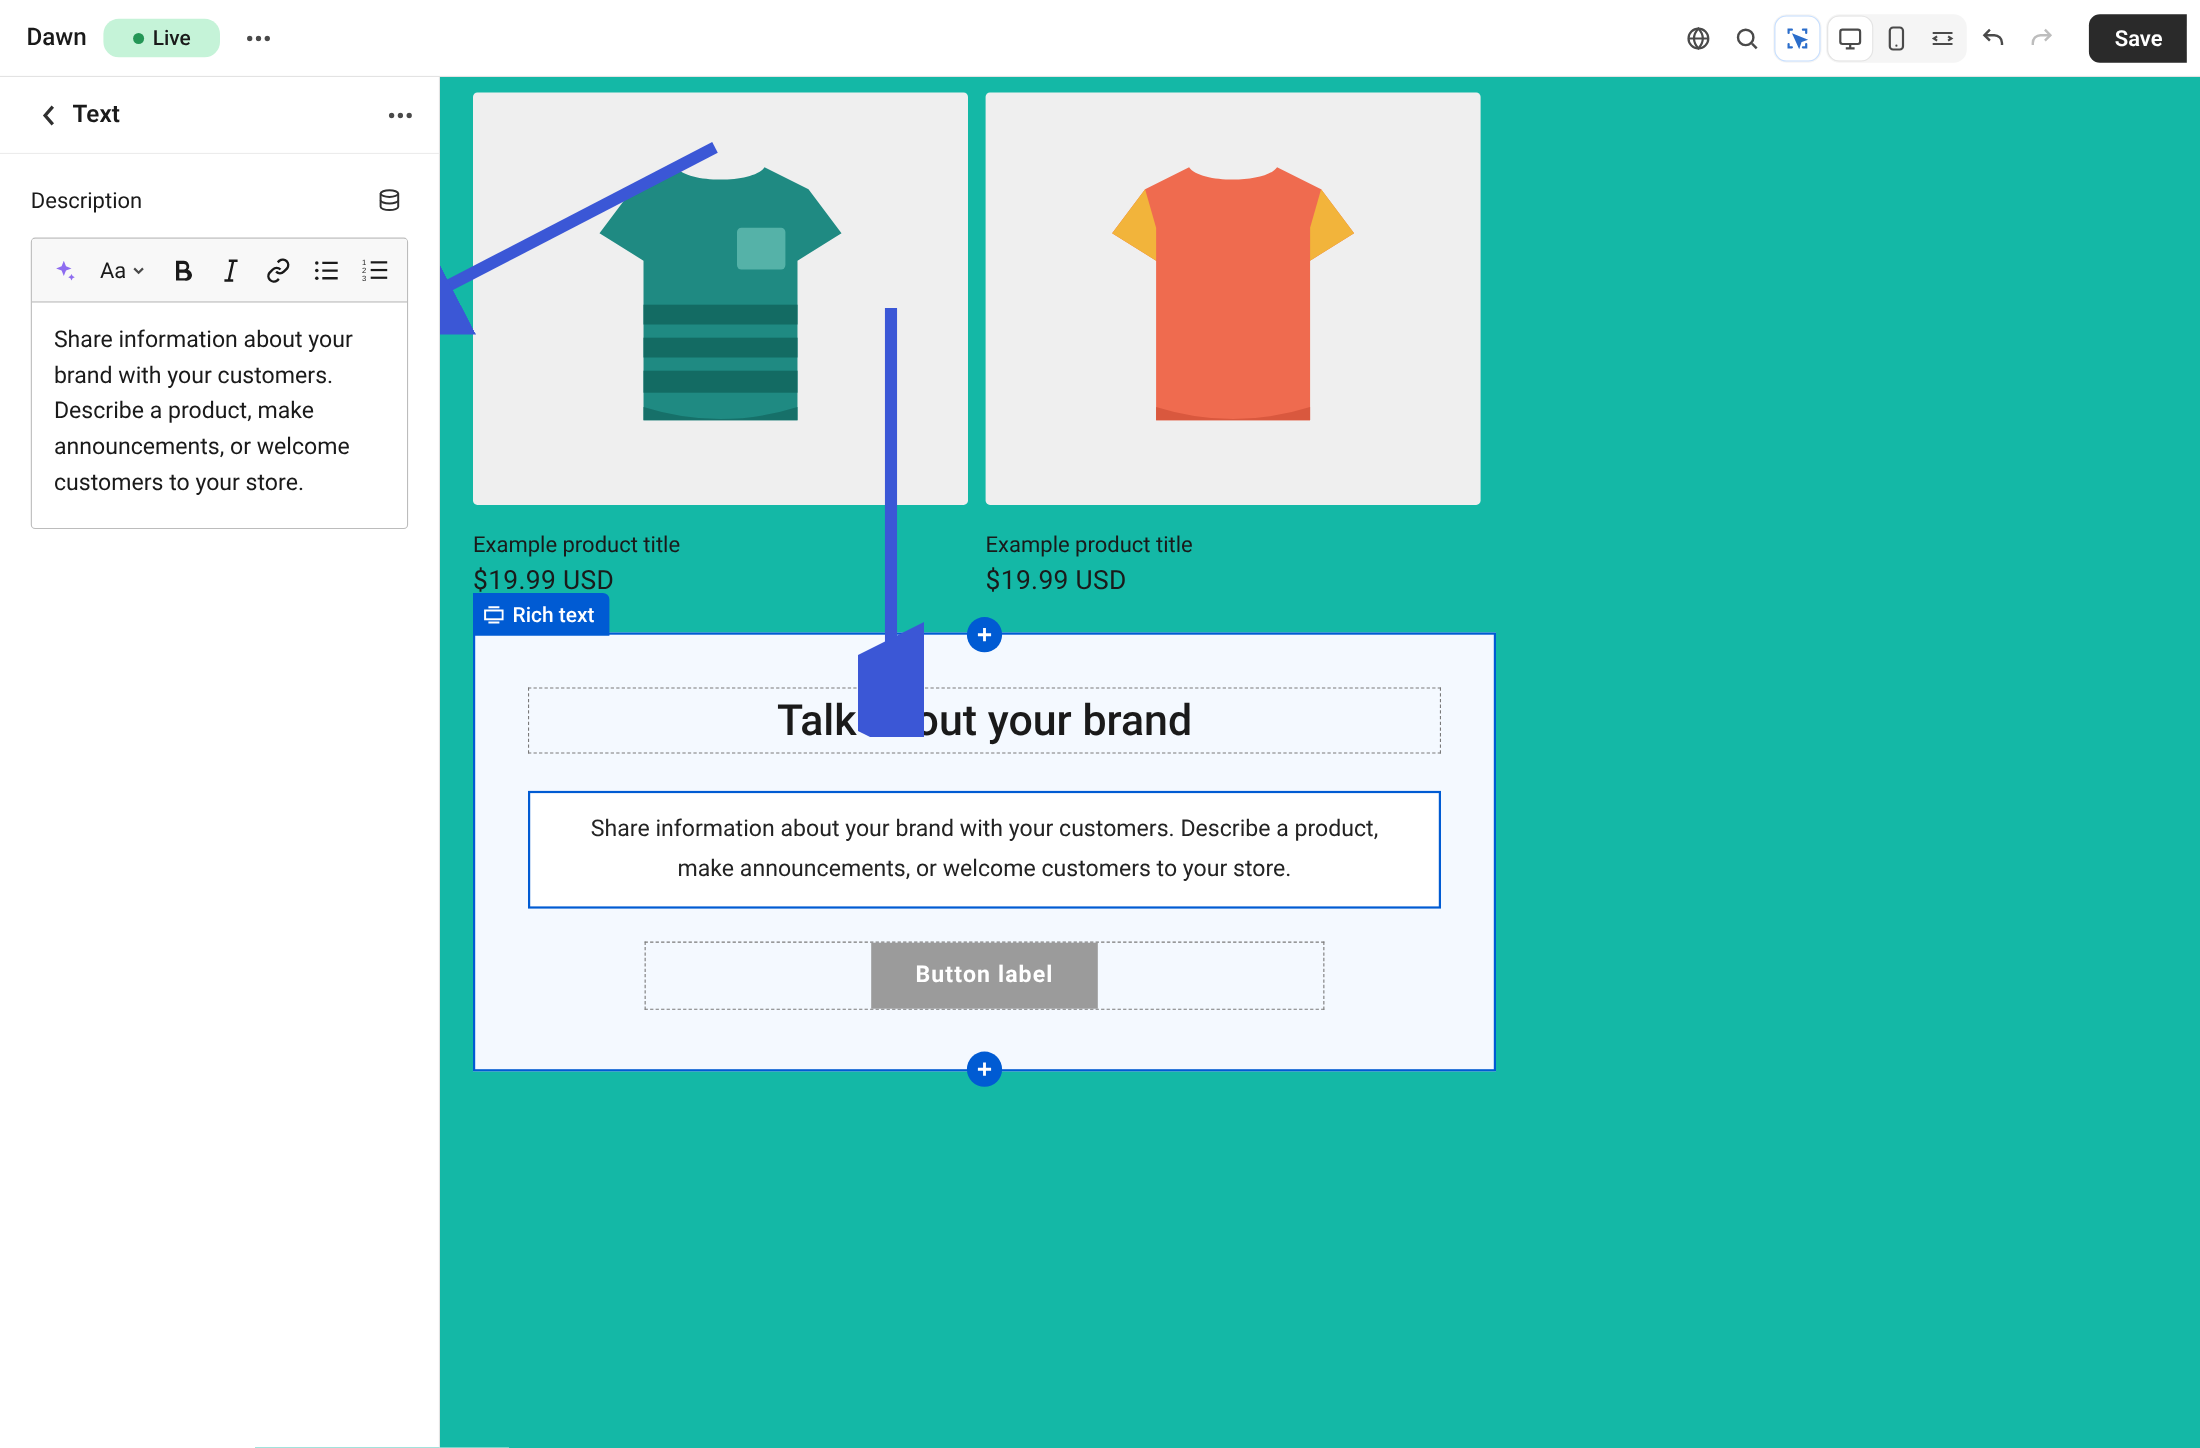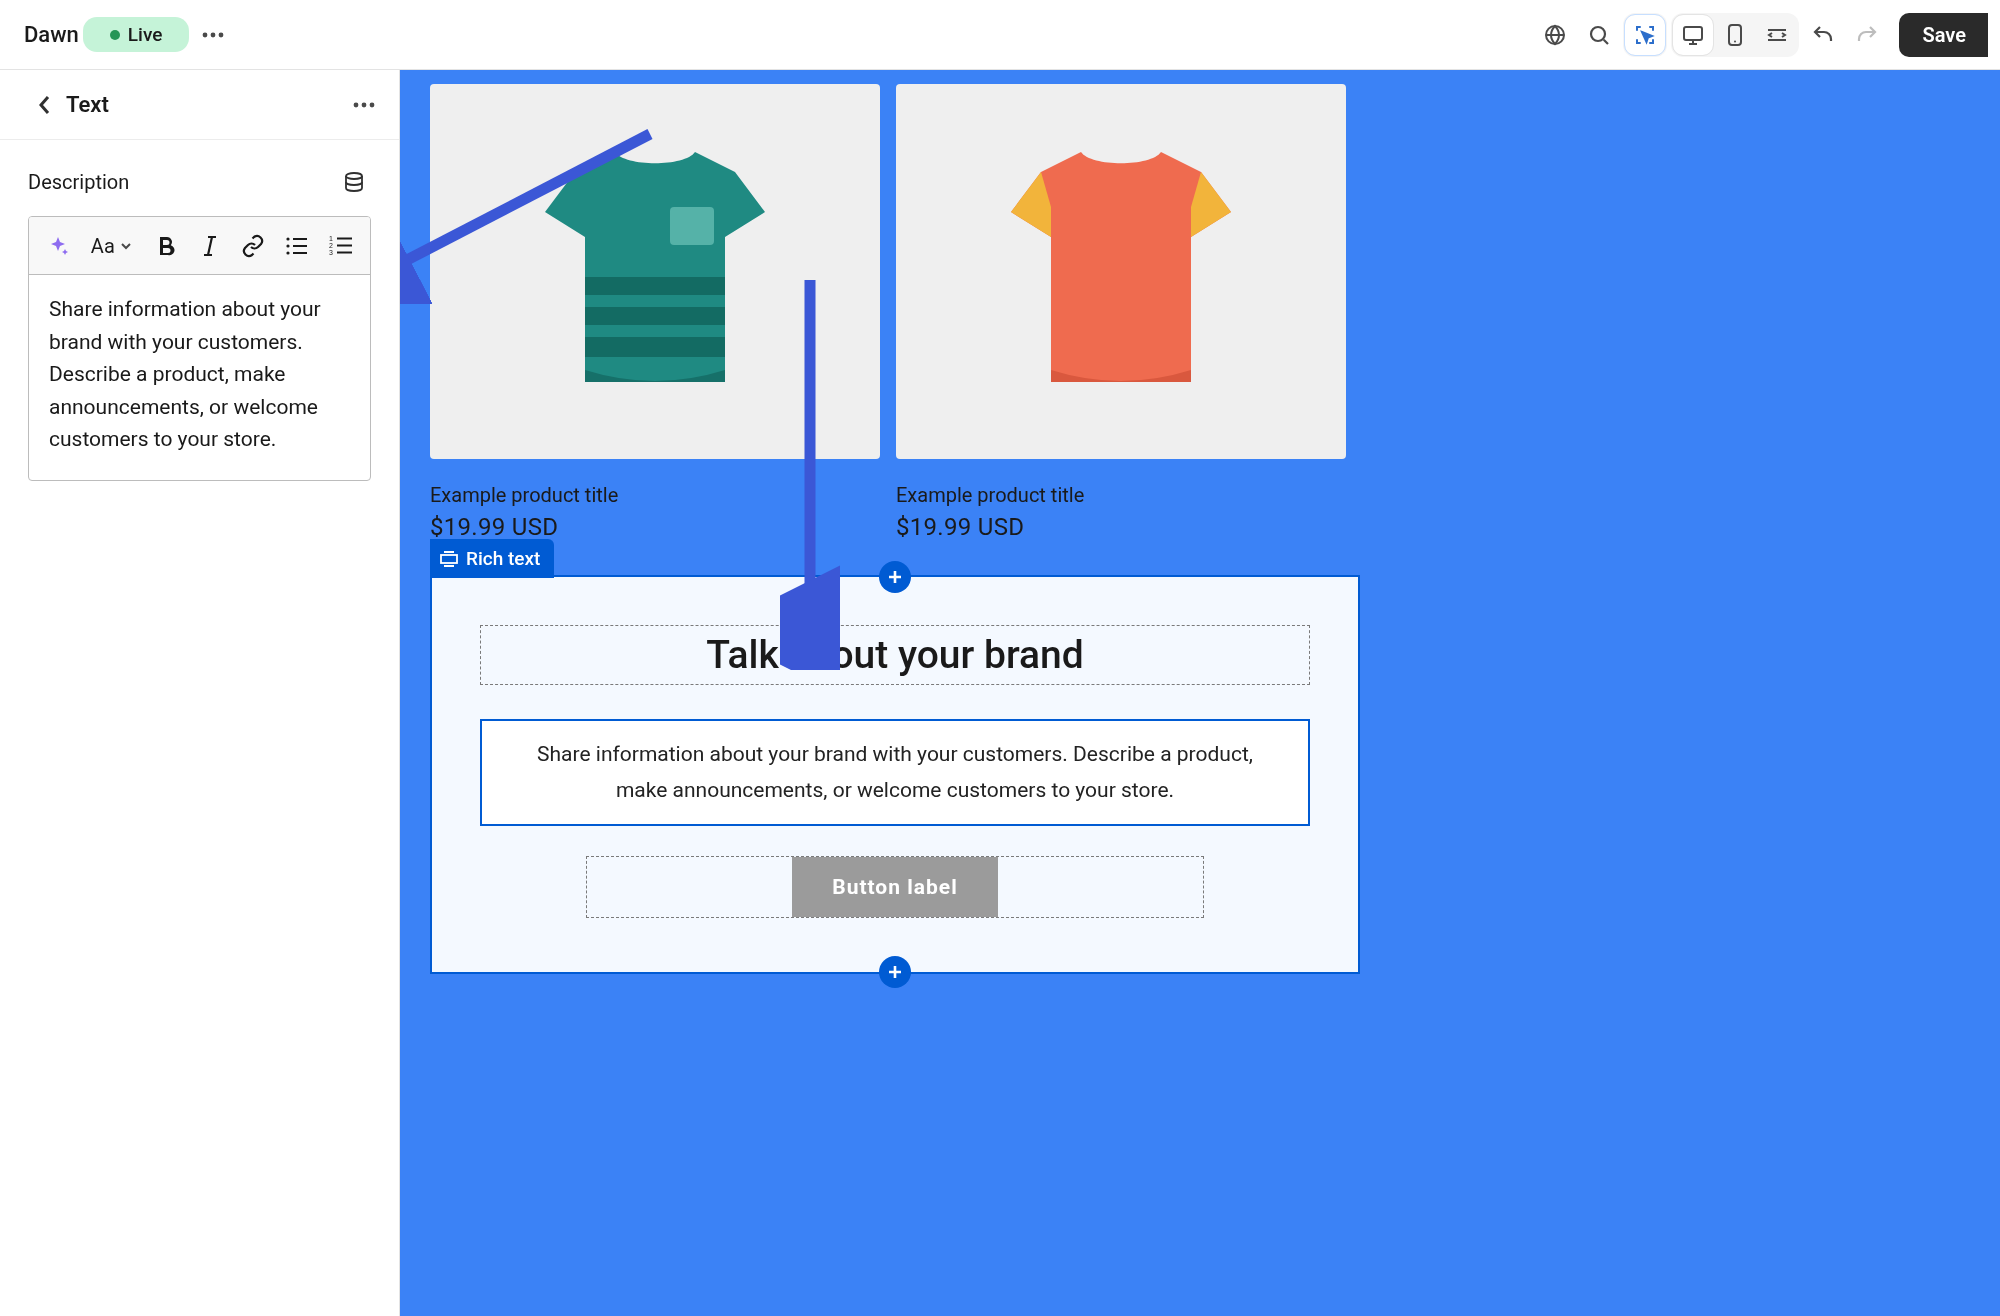--- a/index.html
+++ b/index.html
@@ -1,21 +1,21 @@
 <!DOCTYPE html>
 <html><head>
 <meta charset="utf-8">
 <style>
   * { box-sizing: border-box; margin: 0; padding: 0; }
   html, body { height: 100%; }
   body { font-family: -apple-system, BlinkMacSystemFont, "Segoe UI", Roboto, Helvetica, Arial, sans-serif; background:#fff; color:#1a1a1a; overflow:hidden; }
   svg { display:block; }
 
   
-  .topbar { height:70px; border-bottom:1px solid #e3e3e3; display:flex; align-items:center; padding:0 12px 0 24px; gap:4px; }
+  .topbar { height:70px; border-bottom:1px solid #e3e3e3; display:flex; align-items:center; padding:0 12px 0 24px; gap:15px; }
   .theme-name { font-size:22px; font-weight:500; }
   .status-pill { background:#c5f3d8; border-radius:14px; padding:6px 27px; display:flex; align-items:center; gap:8px; font-size:19px; font-weight:500; }
   .status-pill .dot { width:10px; height:10px; background:#249656; border-radius:50%; }
   .icon-btn { width:40px; height:40px; display:flex; align-items:center; justify-content:center; border-radius:10px; cursor:pointer; }
   .icon-btn.small { width:34px; }
   .topbar .center { flex:1; }
   .tool-group { display:flex; gap:4px; align-items:center; }
   .tool-group .seg { background:#f5f5f5; border-radius:12px; padding:2px; display:flex; gap:2px; }
   .seg .icon-btn { width:40px; height:40px; border-radius:10px; }
   .seg .icon-btn.active-blue { background:#fff; outline:1px solid #c7dfff; }
@@ -34,21 +34,21 @@
   .sidebar-body { padding:22px 28px; flex:1; overflow:auto; }
   .field-row { display:flex; align-items:center; justify-content:space-between; margin-bottom:14px; }
   .field-label { font-size:20px; }
   .rte { border:1px solid #bcbcbc; border-radius:4px; overflow:hidden; }
   .rte-tb { background:#f8f8f8; border-bottom:1px solid #bcbcbc; height:58px; display:flex; align-items:center; padding:0 12px; gap:10px; }
   .rte-tb .btn { width:38px; height:38px; display:flex; align-items:center; justify-content:center; cursor:pointer; border-radius:6px; }
   .rte-tb .fmt { display:flex; align-items:center; gap:4px; padding:0 6px; cursor:pointer; font-size:20px; }
   .rte-body { padding:18px 20px 24px; font-size:21px; line-height:1.55; min-height:160px; cursor:text; }
 
   
-  .canvas { flex:1; background:#3b82f6; padding:0 16px 0 30px; overflow:hidden; position:relative; }
+  .canvas { flex:1; background:#14b8a6; padding:0 16px 0 30px; overflow:hidden; position:relative; }
   .products { display:flex; gap:16px; padding-top:14px; }
   .card { width:450px; }
   .card-img { background:#efefef; height:375px; border-radius:4px; display:flex; align-items:center; justify-content:center; overflow:hidden; }
   .card-title { margin-top:24px; font-size:20px; }
   .card-price { margin-top:6px; font-size:24px; font-weight:400; letter-spacing:.3px; }
 
   .section-tag { position:absolute; background:#005bd3; color:#fff; padding:8px 14px 8px 10px; border-radius:0 6px 0 0; font-size:19px; font-weight:500; display:flex; align-items:center; gap:8px; }
   .rich-section { position:relative; margin-top:34px; border:2px solid #005bd3; background:#f4f9ff; padding:48px 48px 54px; width:930px; }
   .add-dot { position:absolute; width:32px; height:32px; background:#005bd3; border-radius:50%; display:flex; align-items:center; justify-content:center; left:50%; transform:translateX(-50%); cursor:pointer; }
   .add-dot.top{ top:-16px; } .add-dot.bot{ bottom:-16px; }

